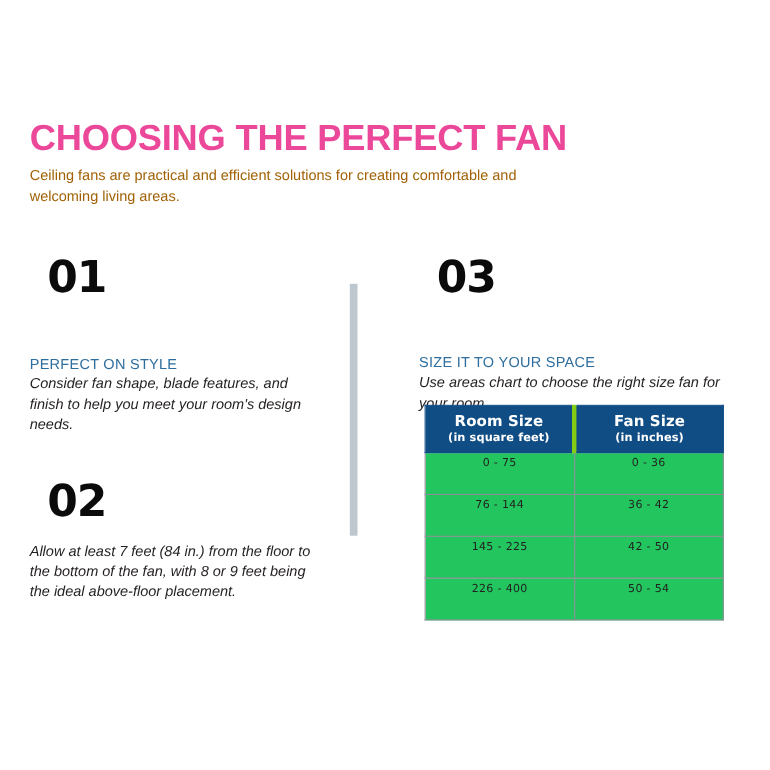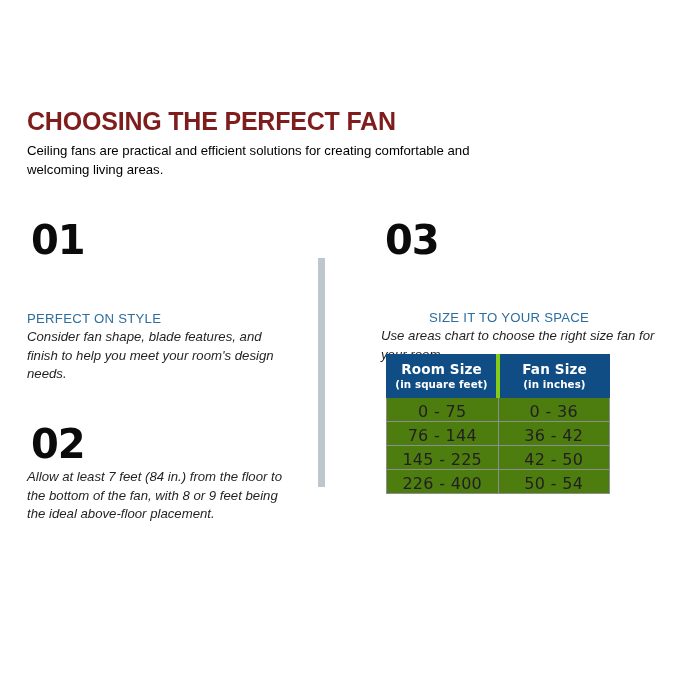--- a/index.html
+++ b/index.html
@@ -22,32 +22,32 @@
   }
 
   
   .header {
     position: absolute;
     left: 27px;
     top: 108px;
     width: 480px;
   }
   .main-title {
-    font-size: 25px;
+    font-size: 33px;
     font-weight: bold;
     letter-spacing: -0.2px;
-    color: #7f1d1d;
+    color: #ec4899;
     line-height: 1.05;
     margin: 0 0 7px 0;
     white-space: nowrap;
   }
   .intro {
     font-size: 13.2px;
     line-height: 1.45;
-    color: #000000;
+    color: #a16207;
     margin: 0;
     max-width: 452px;
   }
 
   
   .col-left {
     position: absolute;
     left: 27px;
     top: 216px;
     width: 268px;
@@ -67,21 +67,21 @@
     height: 229px;
     background: #bfc7ce;
   }
 
   .step-num {
     font-size: 40px;
     font-weight: bold;
     letter-spacing: -1px;
     line-height: 1;
     color: #0b0b0b;
-    margin: 4px;
+    margin: 16px;
     font-family: "DejaVu Sans", sans-serif;
   }
   .step-sub {
     font-size: 13.2px;
     color: #2d6e9e;
     letter-spacing: 0.25px;
     margin: 0;
     line-height: 1.35;
   }
   .step-body {
@@ -89,28 +89,28 @@
     color: #231f20;
     line-height: 1.42;
     margin: 0;
     font-style: italic;
   }
 
   .block-01 .step-num { margin-bottom: 0; }
   .block-01 .step-sub { margin-top: 50px; }
   .block-02 { margin-top: 40px; }
   .block-02 .step-sub { margin-top: 52px; }
-  .block-03 .step-sub { margin-top: 49px; margin-left: 48px; }
+  .block-03 .step-sub { margin-top: 49px; }
 
   
   .size-table {
     position: absolute;
     left: 386px;
-    top: 354px;
-    width: 224px;
+    top: 368px;
+    width: 272px;
     border-collapse: collapse;
     table-layout: fixed;
     font-family: "DejaVu Sans", sans-serif;
   }
   .size-table th,
   .size-table td {
     width: 50%;
     text-align: center;
     border: 1px solid #8b8f94;
   }
@@ -132,24 +132,24 @@
     font-size: 10.3px;
     font-weight: bold;
     letter-spacing: 0.1px;
     margin-top: 1px;
     text-align: center;
   }
   .size-table thead th.sep-left {
     border-left: 4px solid #84cc16;
   }
   .size-table tbody td {
-    font-size: 16px;
+    font-size: 10px;
     color: #231f20;
-    padding: 4px 2px 0 2px;
-    background: #4d7c0f;
+    padding: 4px 2px 22px 2px;
+    background: #22c55e;
     letter-spacing: 0.3px;
   }
 </style>
 </head>
 <body>
 
 <div class="page">
 
   <div class="header">
     <h1 class="main-title">CHOOSING THE PERFECT FAN</h1>

